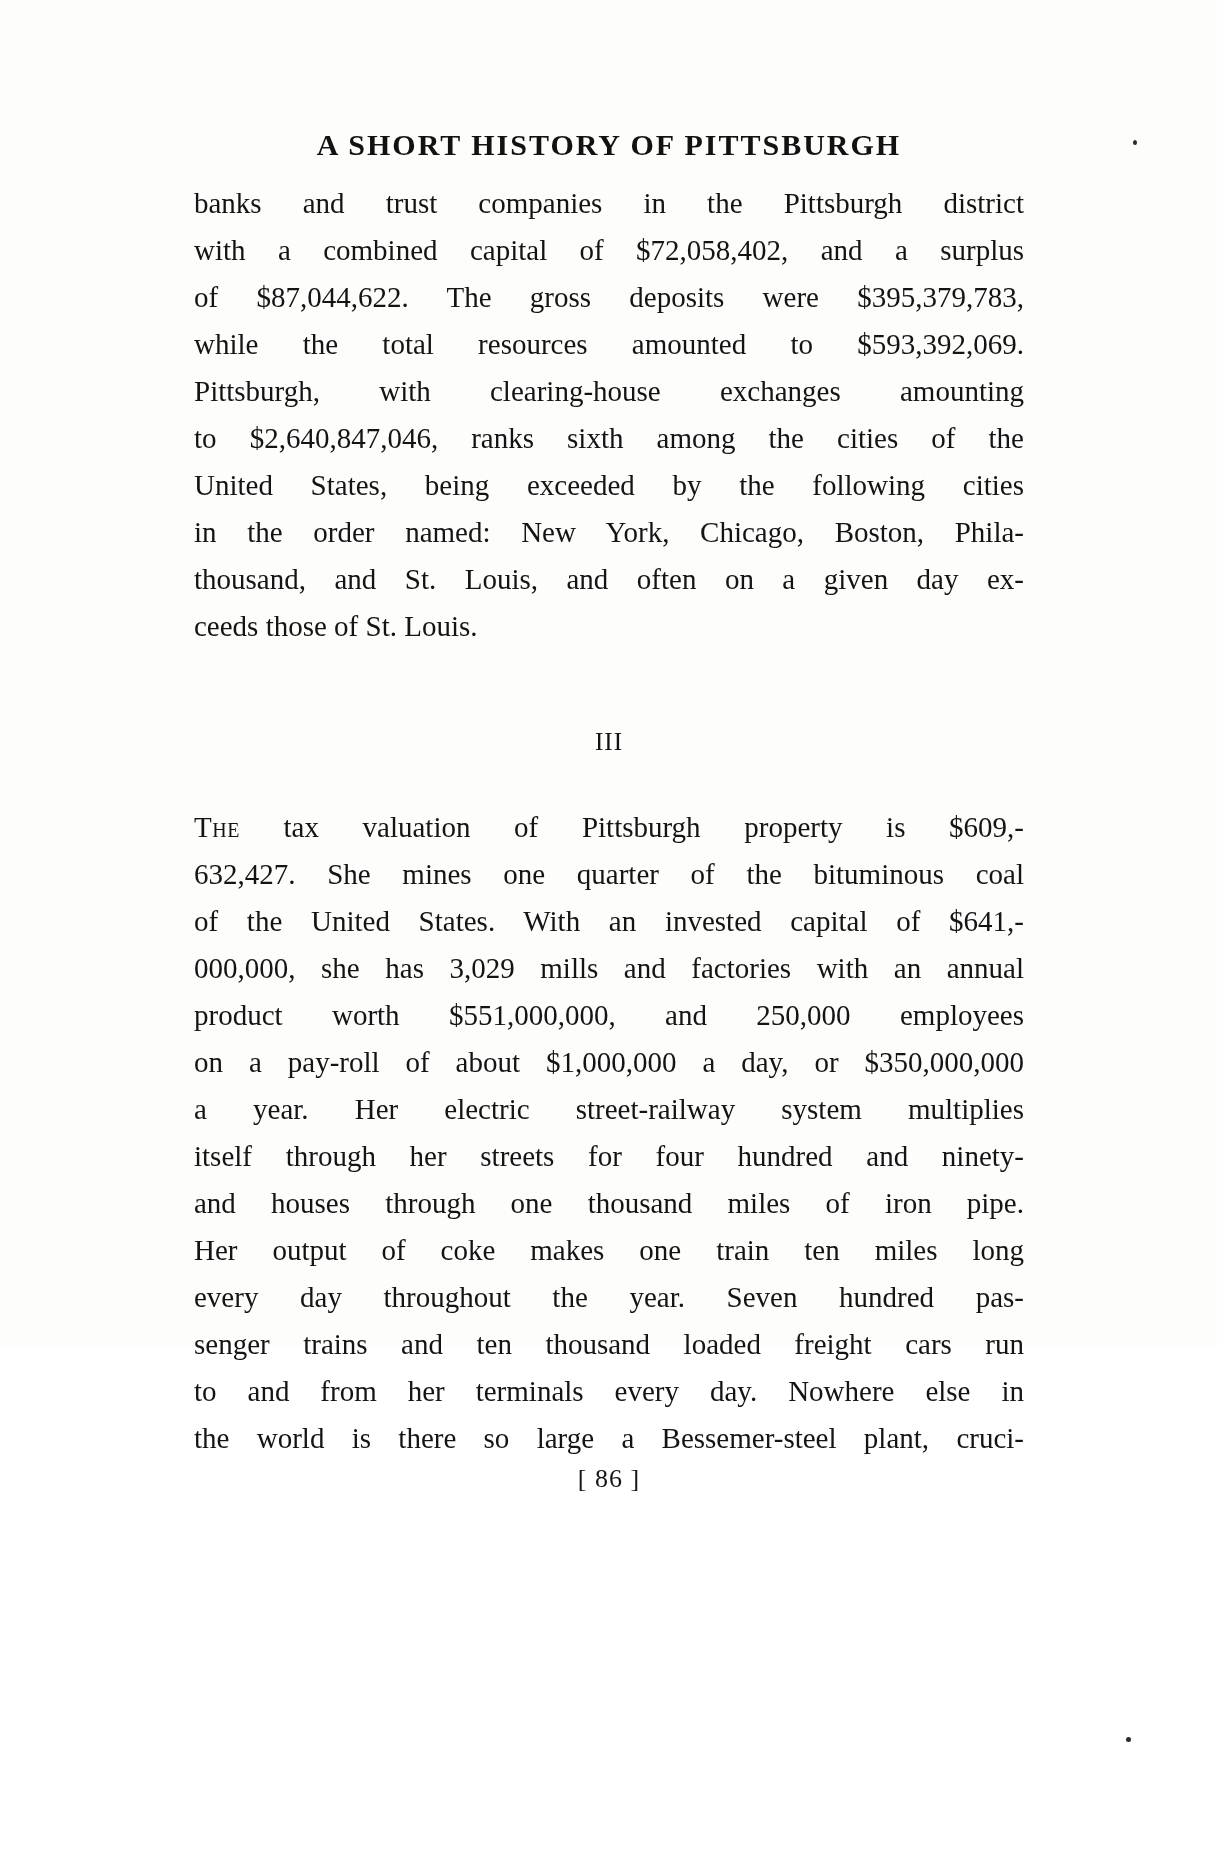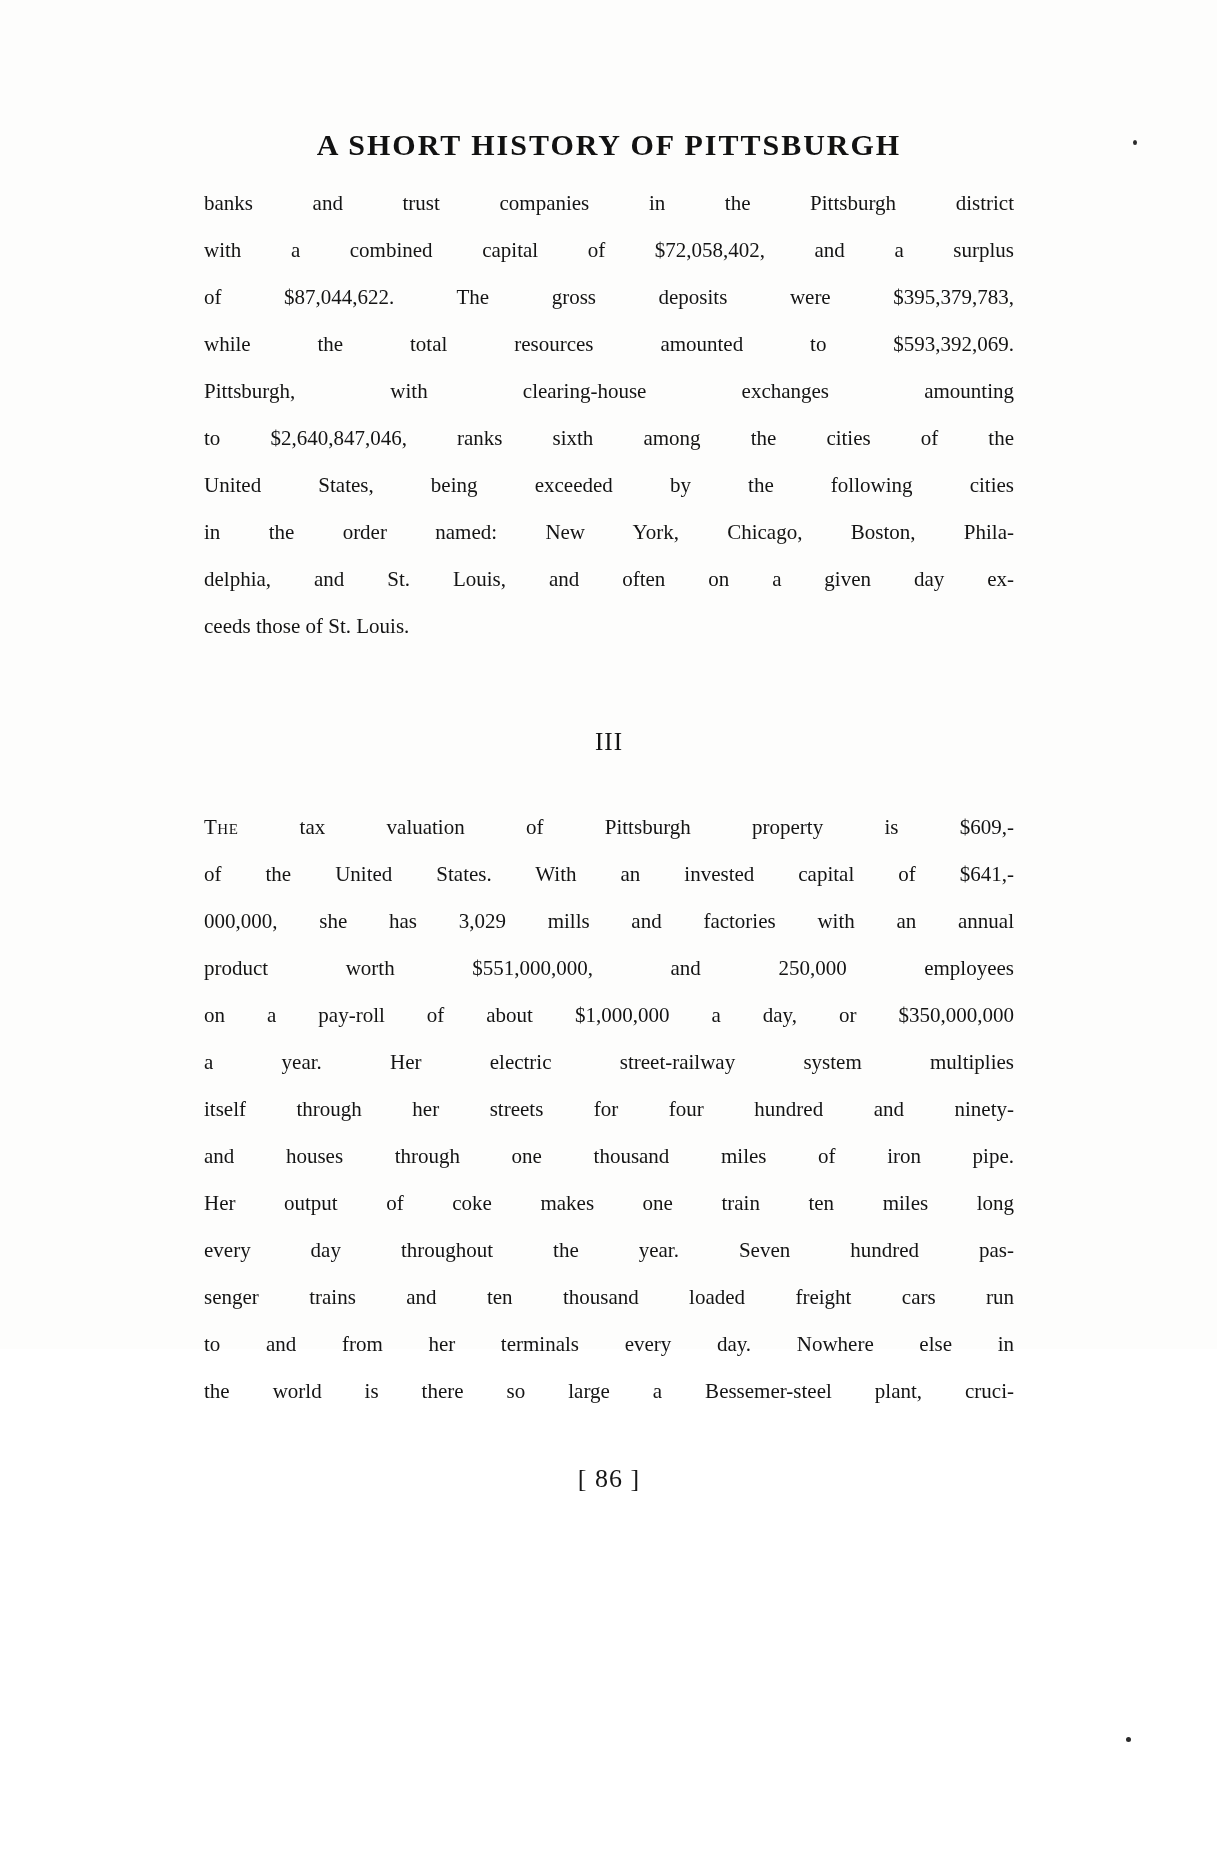--- a/index.html
+++ b/index.html
@@ -31,22 +31,22 @@
   }
   .running-head {
     text-align: center;
     font-size: 30px;
     letter-spacing: 2.0px;
     color: #121212;
     margin: 0 0 18px 0;
     white-space: nowrap;
   }
   .para {
-    margin: 10px;
-    font-size: 21px;
+    margin: 0;
+    font-size: 29px;
     line-height: 47px;
     color: #141414;
     text-align: justify;
   }
   .para .ln {
     display: block;
     white-space: nowrap;
   }
   
   .para .ln.just {
@@ -111,28 +111,29 @@
 
     <p class="para">
       <span class="ln just">banks and trust companies in the Pittsburgh district</span>
       <span class="ln just">with a combined capital of $72,058,402, and a surplus</span>
       <span class="ln just">of $87,044,622.   The gross deposits were $395,379,783,</span>
       <span class="ln just">while the total resources amounted to $593,392,069.</span>
       <span class="ln just">Pittsburgh, with clearing-house exchanges amounting</span>
       <span class="ln just">to $2,640,847,046, ranks sixth among the cities of the</span>
       <span class="ln just">United States, being exceeded by the following cities</span>
       <span class="ln just">in the order named: New York, Chicago, Boston, Phila-</span>
-      <span class="ln just">delphia, and St. Louis, and often on a given day ex-</span>
+      <span class="ln just">thousand, and St. Louis, and often on a given day ex-</span>
       <span class="ln last">ceeds those of St. Louis.</span>
     </p>
 
     <div class="section-number">III</div>
 
     <p class="para">
       <span class="ln just"><span class="smallcaps">The</span><span> tax valuation of Pittsburgh property is $609,-</span></span>
+      <span class="ln just">632,427.   She mines one quarter of the bituminous coal</span>
       <span class="ln just">of the United States.  With an invested capital of $641,-</span>
       <span class="ln just">000,000, she has 3,029 mills and factories with an annual</span>
       <span class="ln just">product worth $551,000,000, and 250,000 employees</span>
       <span class="ln just">on a pay-roll of about $1,000,000 a day, or $350,000,000</span>
       <span class="ln just">a year.   Her electric street-railway system multiplies</span>
       <span class="ln just">itself through her streets for four hundred and ninety-</span>
       <span class="ln just">and houses through one thousand miles of iron pipe.</span>
       <span class="ln just">Her output of coke makes one train ten miles long</span>
       <span class="ln just">every day throughout the year.   Seven hundred pas-</span>
       <span class="ln just">senger trains and ten thousand loaded freight cars run</span>

